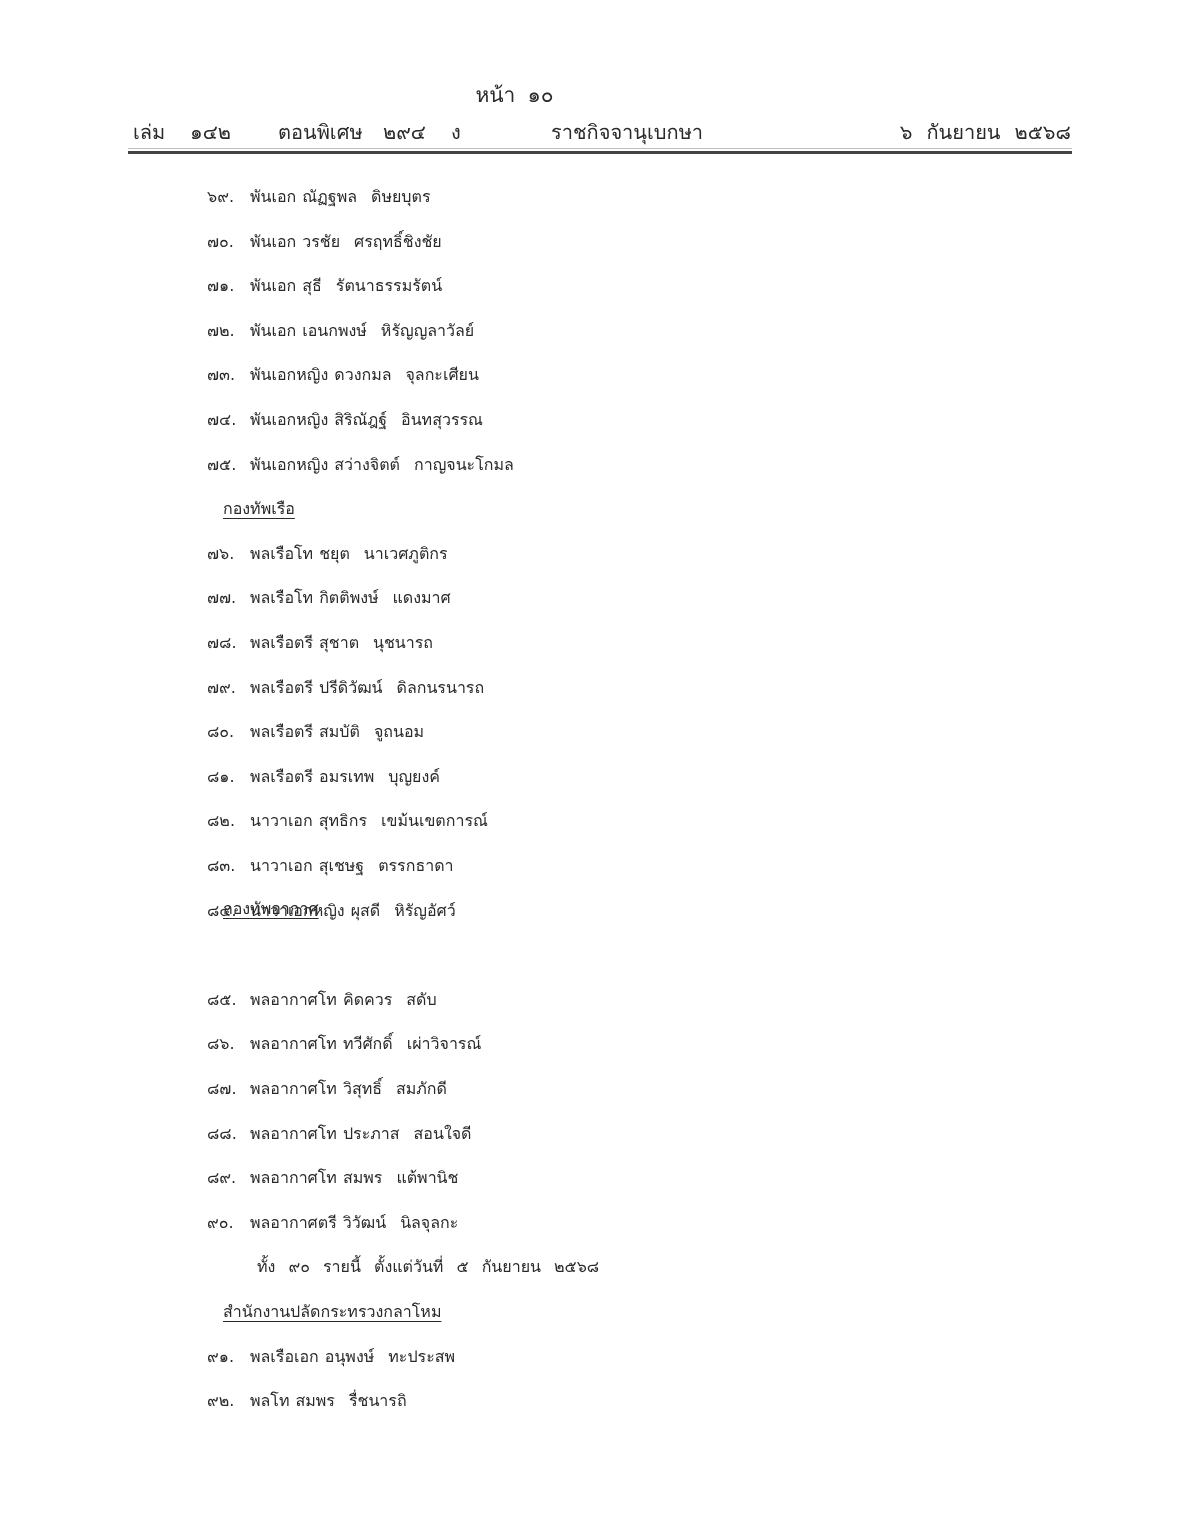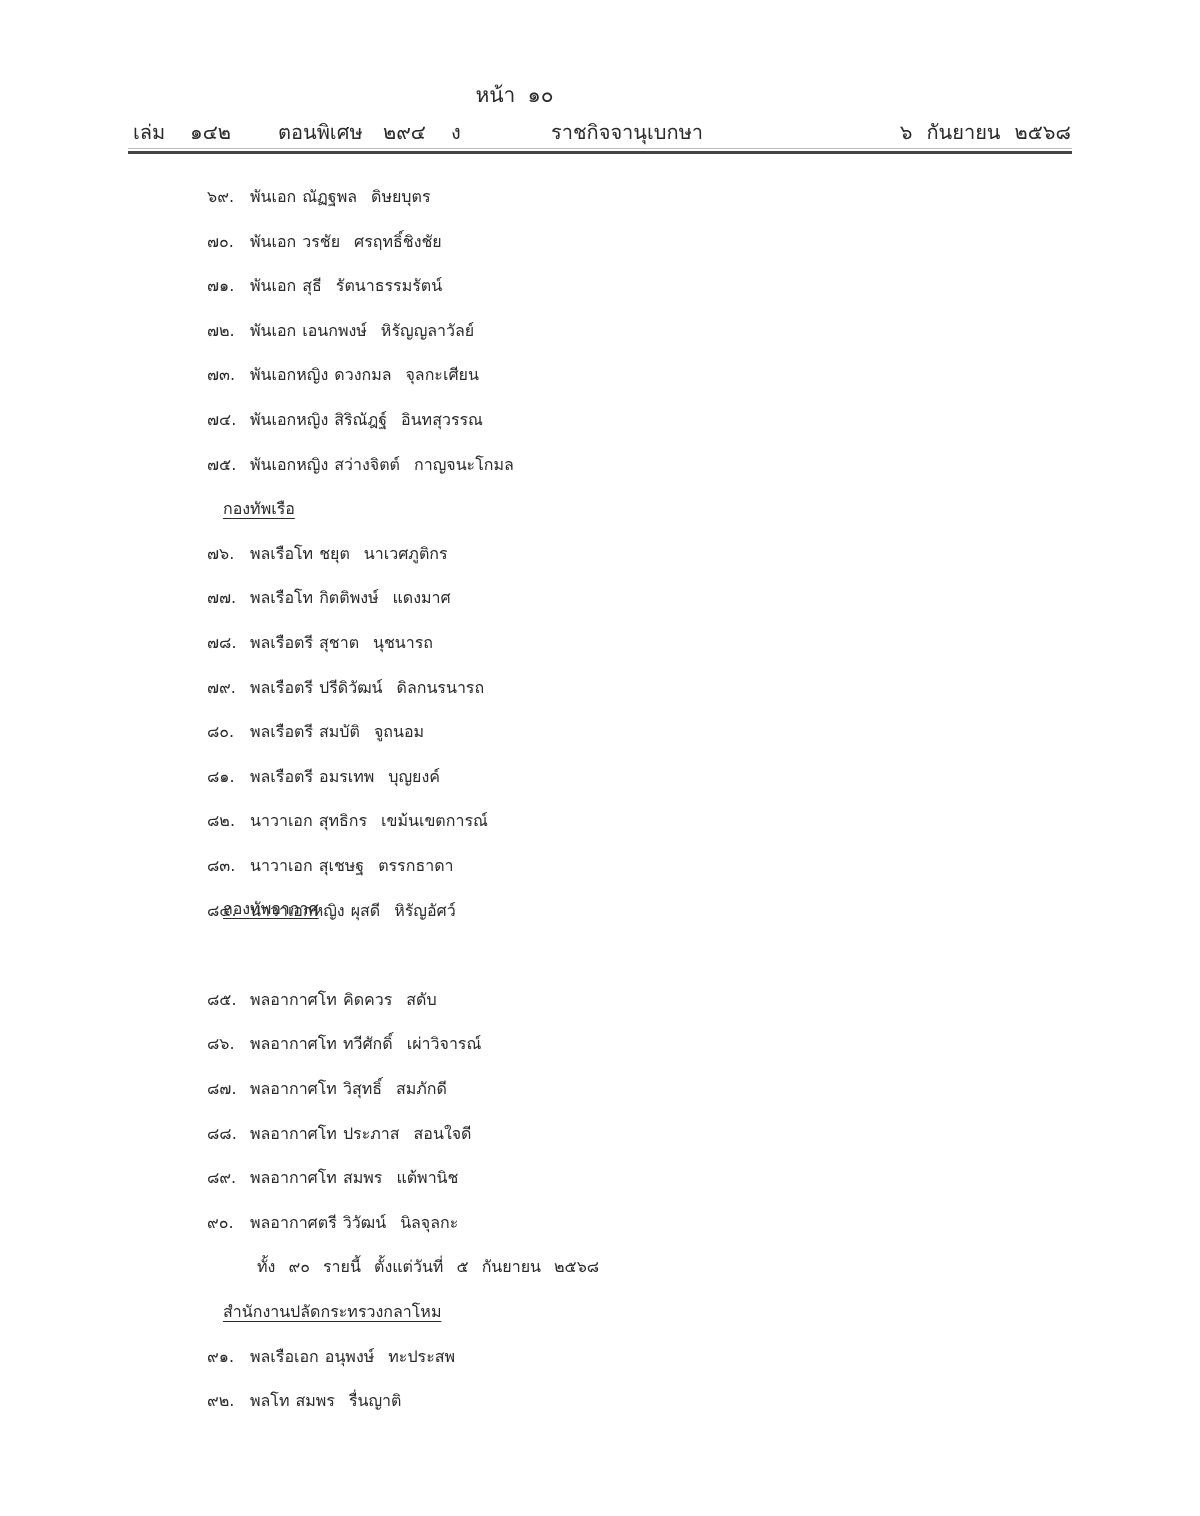--- a/index.html
+++ b/index.html
@@ -211,15 +211,15 @@
       <span class="rank"><span>พลอากาศตรี</span><span class="firstname">วิวัฒน์</span><span class="lastname">นิลจุลกะ</span></span>
     </div>
     <div class="line summary" style="top: 1070px;">ทั้ง ๙๐ รายนี้ ตั้งแต่วันที่ ๕ กันยายน ๒๕๖๘</div>
     <div class="line section-heading" style="top: 1115px;">สำนักงานปลัดกระทรวงกลาโหม</div>
     <div class="line entry" style="top: 1160px;">
       <span class="num">๙๑.</span>
       <span class="rank"><span>พลเรือเอก</span><span class="firstname">อนุพงษ์</span><span class="lastname">ทะประสพ</span></span>
     </div>
     <div class="line entry" style="top: 1204px;">
       <span class="num">๙๒.</span>
-      <span class="rank"><span>พลโท</span><span class="firstname">สมพร</span><span class="lastname">รื่นญาติ</span></span>
+      <span class="rank"><span>พลโท</span><span class="firstname">สมพร</span><span class="lastname">รื่ชนารถิ</span></span>
     </div>
   </div>
 
 </body></html>

